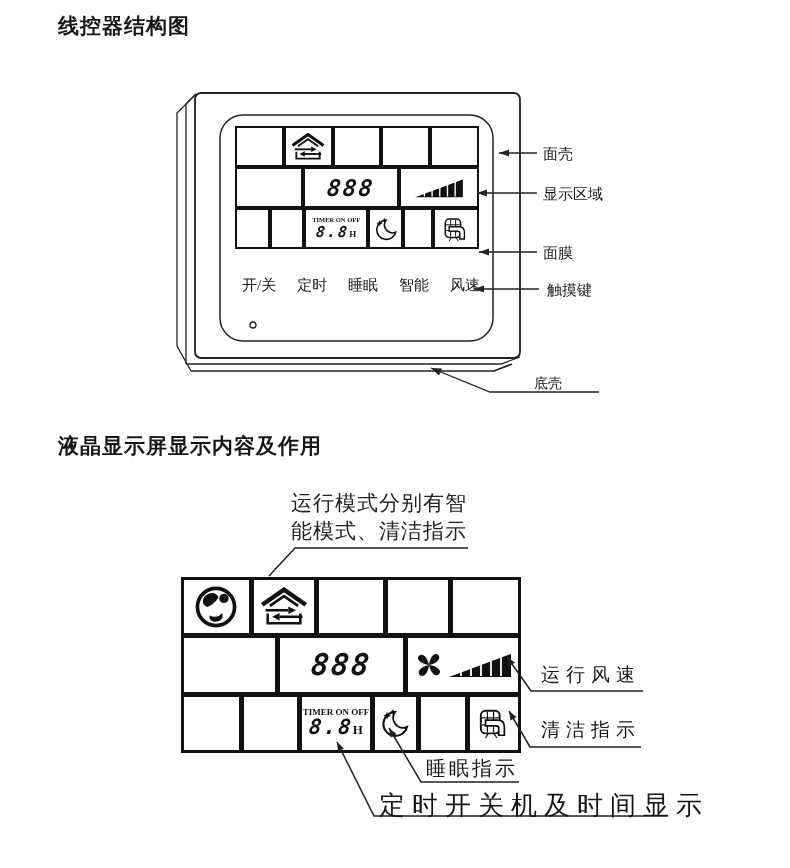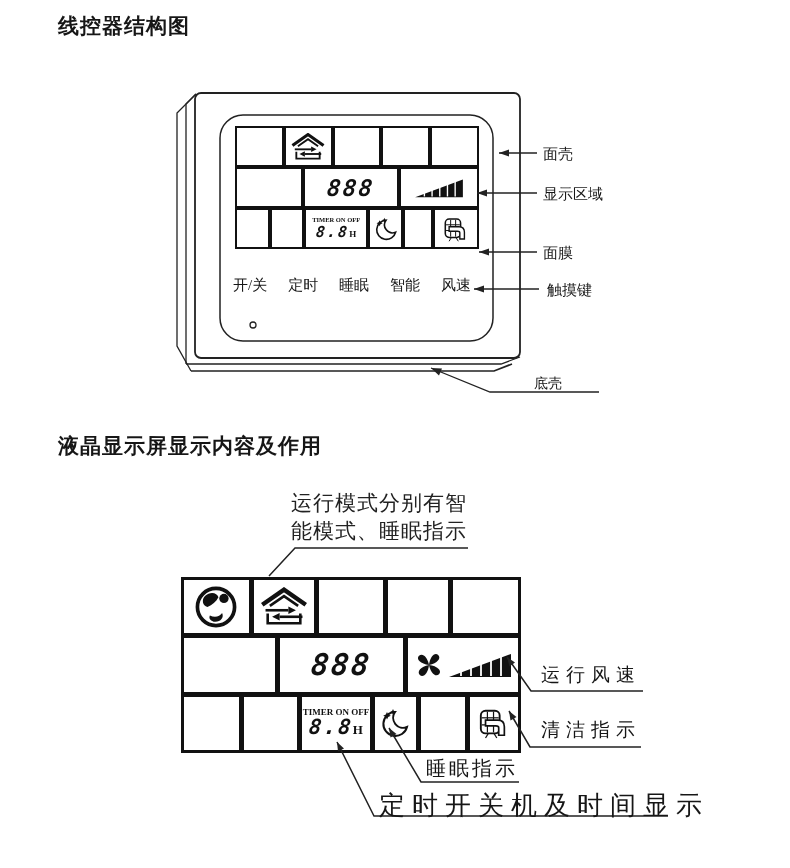--- a/index.html
+++ b/index.html
@@ -16,21 +16,21 @@
   #top-grid{left:235px;top:126px;width:240px;height:119px;padding:2px;gap:4px;}
   #top-grid .row{gap:4px;}
   #lcd-grid{left:181px;top:577px;width:334px;height:170px;padding:3px;gap:5px;}
   #lcd-grid .row{gap:5px;}
   .seg{font-family:"DejaVu Sans Mono",monospace;font-weight:bold;font-style:italic;
        display:inline-block;transform:skewX(-6deg);letter-spacing:2px;color:#111;}
   .timer-cell{flex-direction:column;justify-content:center;line-height:1;}
   .timer-label{font-family:"Liberation Serif",serif;font-weight:bold;color:#111;white-space:nowrap;}
   .timer-unit{font-family:"Liberation Serif",serif;font-weight:bold;color:#111;}
   .callout{position:absolute;z-index:6;white-space:nowrap;color:#161616;text-align:center;}
-  .buttons-row{position:absolute;left:233px;top:276px;width:238px;display:flex;
+  .buttons-row{position:absolute;left:242px;top:276px;width:238px;display:flex;
                justify-content:space-between;font-size:15px;z-index:3;color:#161616;}
   .annotation{position:absolute;left:291px;top:489px;font-size:21px;line-height:28px;
               color:#222;z-index:3;letter-spacing:1px;}
   .fanrow{display:flex;align-items:center;gap:4px;}
 </style>
 </head>
 <body>
 
 <div id="page">
 
@@ -126,21 +126,21 @@
   </div>
 
   <div class="callout" style="left:543px;top:145px;font-size:15px;">面壳</div>
   <div class="callout" style="left:543px;top:185px;font-size:15px;">显示区域</div>
   <div class="callout" style="left:543px;top:244px;font-size:15px;">面膜</div>
   <div class="callout" style="left:547px;top:281px;font-size:15px;">触摸键</div>
   <div class="callout" style="left:534px;top:375px;font-size:14px;">底壳</div>
 
   <div class="annotation">
     <div>运行模式分别有智</div>
-    <div>能模式、睡眠指示</div>
+    <div>能模式、清洁指示</div>
   </div>
 
   <div id="lcd-grid" class="grid">
     <div class="row">
       <div class="cell" style="flex:13">
         <svg width="44" height="44" viewBox="0 0 36 36">
           <circle cx="18" cy="18" r="15.2" fill="none" stroke="#111" stroke-width="3"></circle>
           <path d="M9,9 C13,5 19,6 20,10 C18,14 15,16 11,18 C7,17 6,12 9,9 Z" fill="#111"></path>
           <circle cx="24.5" cy="11" r="3.8" fill="#111"></circle>
           <path d="M13,25 C17,27 21,26 23,23 C25,27 21,31 16,30 C13,29 12,27 13,25 Z" fill="#111"></path>

